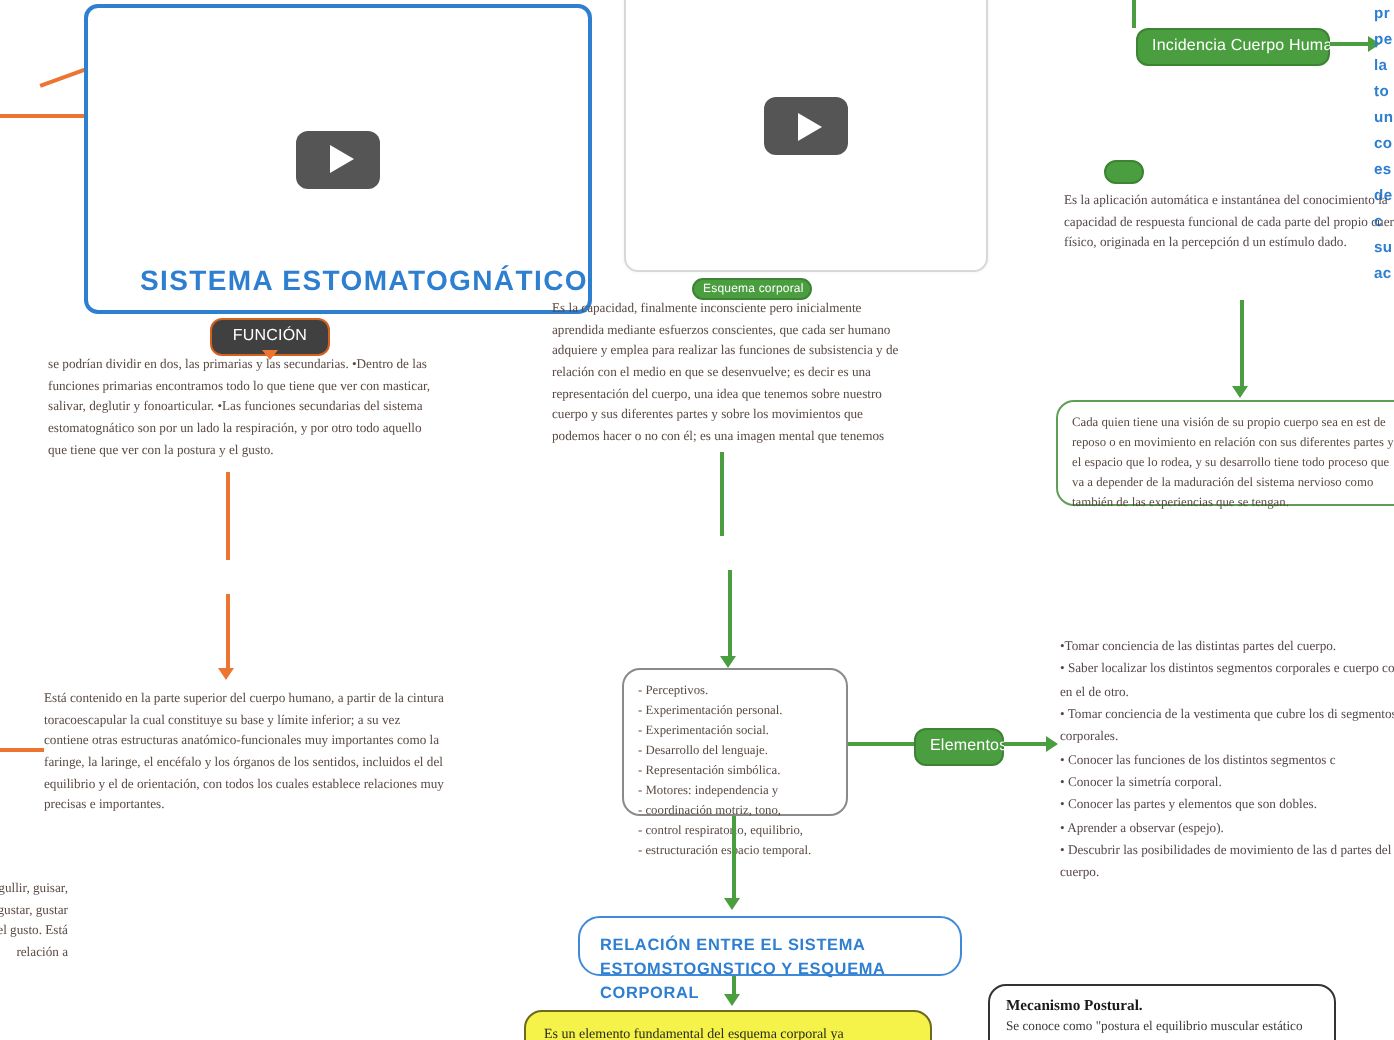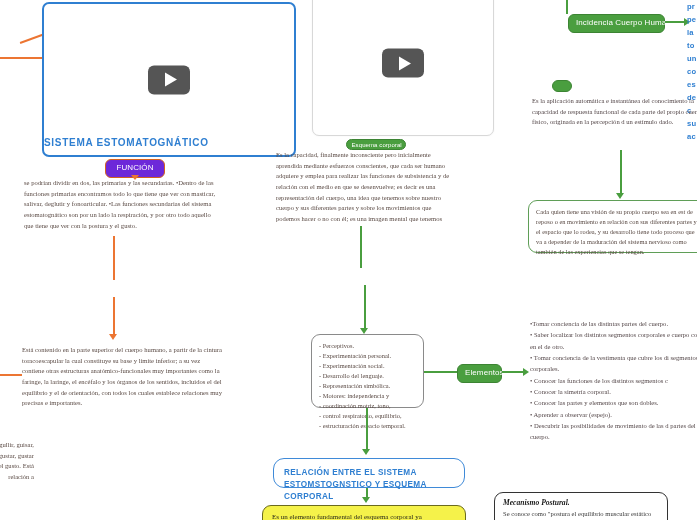--- a/index.html
+++ b/index.html
@@ -16,21 +16,21 @@
     position:absolute;
     border-radius:6px;
     font-size:8px;
     line-height:1.1;
     letter-spacing:.1px;
     padding:4px 7px;
     box-sizing:border-box;
     white-space:nowrap;
     text-align:center;
   }
-  .chip.orange{background:#6d28d9;border:1px solid #d4621f;color:#ffffff;}
+  .chip.orange{background:#404040;border:1px solid #d4621f;color:#ffffff;}
   .chip.green{background:#4a9e3f;border:1px solid #3c8433;color:#ffffff;}
 
   
   .line{position:absolute;background:#ec7532;}
   .line.green{background:#4a9e3f;}
   .arrowhead{position:absolute;width:0;height:0;}
   .arw-down{border-left:4px solid transparent;border-right:4px solid transparent;}
   .arw-right{border-top:4px solid transparent;border-bottom:4px solid transparent;}
 
   
@@ -40,22 +40,22 @@
   .playbtn{
     position:absolute;left:50%;top:50%;transform:translate(-50%,-50%);
     width:42px;height:29px;border-radius:6px;background:#555555;
     display:flex;align-items:center;justify-content:center;
   }
   .playbtn .tri{
     width:0;height:0;border-top:7px solid transparent;border-bottom:7px solid transparent;
     border-left:12px solid #ffffff;margin-left:3px;
   }
   .vid-title{
-    position:absolute;left:0;right:0;bottom:7px;text-align:left;
-    color:#2f7fd1;font-weight:bold;font-size:10px;letter-spacing:.7px;
+    position:absolute;left:0;right:0;bottom:7px;text-align:right;
+    color:#2f7fd1;font-weight:bold;font-size:14px;letter-spacing:.7px;
   }
 
   
   .para{
     position:absolute;
     font-family:"Liberation Serif", serif;
     font-size:6.6px;
     line-height:1.62;
     color:#5a4a44;
     box-sizing:border-box;
@@ -78,21 +78,21 @@
     font-size:6.4px;line-height:1.56;color:#5a4a44;padding:6px 7px;
   }
   .blue-title{
     color:#2f7fd1;font-weight:bold;font-size:8.2px;line-height:1.45;
     letter-spacing:.35px;padding:8px 10px;
   }
   .yellow-text{
     font-family:"Liberation Serif", serif;
     font-size:7px;color:#2a2a1a;padding:6px 9px;line-height:1.5;
   }
-  .blk-title{font-family:"Liberation Serif", serif;font-weight:bold;font-size:7.6px;color:#1a1a1a;font-style:italic;}
+  .blk-title{font-family:"Liberation Serif", serif;font-weight:bold;font-size:7.6px;color:#1a1a1a;}
   .blk-body{font-family:"Liberation Serif", serif;font-size:6.6px;color:#3a3a3a;line-height:1.55;margin-top:2px;}
 
   
   .bluecol{
     position:absolute;
     color:#2f7fd1;font-weight:bold;font-size:7.6px;line-height:1.72;
     letter-spacing:.2px;
   }
   .bullets{margin:0;padding:0;}
   .bullets div{margin:0;}
@@ -163,21 +163,21 @@
   <div class="line green" style="left:424px;top:371px;width:33px;height:1.6px;"></div>
 
   <div class="chip green" style="left:457px;top:364px;width:45px;">Elementos</div>
 
   <div class="line green" style="left:502px;top:371px;width:22px;height:1.6px;"></div>
   <div class="arrowhead arw-right" style="left:523px;top:368px;border-left:6px solid #4a9e3f;"></div>
 
   <div class="line green" style="left:366px;top:408px;width:1.6px;height:43px;"></div>
   <div class="arrowhead arw-down" style="left:362px;top:449px;border-top:6px solid #4a9e3f;"></div>
 
-  <div class="obox blueb" style="left:273px;top:458px;width:192px;height:30px;">
+  <div class="obox blueb" style="left:289px;top:458px;width:192px;height:30px;">
     <div class="blue-title">RELACIÓN ENTRE EL SISTEMA ESTOMSTOGNSTICO Y ESQUEMA CORPORAL</div>
   </div>
 
   <div class="line green" style="left:366px;top:488px;width:1.6px;height:11px;"></div>
   <div class="arrowhead arw-down" style="left:362px;top:497px;border-top:6px solid #4a9e3f;"></div>
 
   <div class="obox yellowb" style="left:262px;top:505px;width:204px;height:26px;">
     <div class="yellow-text">Es un elemento fundamental del esquema corporal ya</div>
   </div>
 

